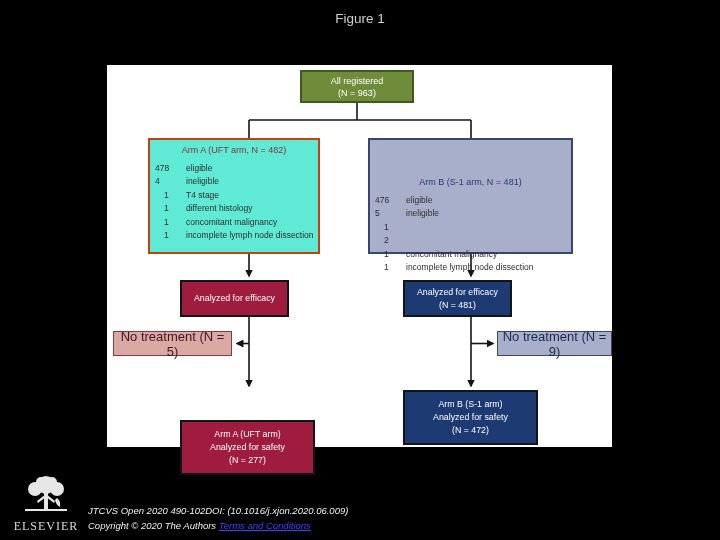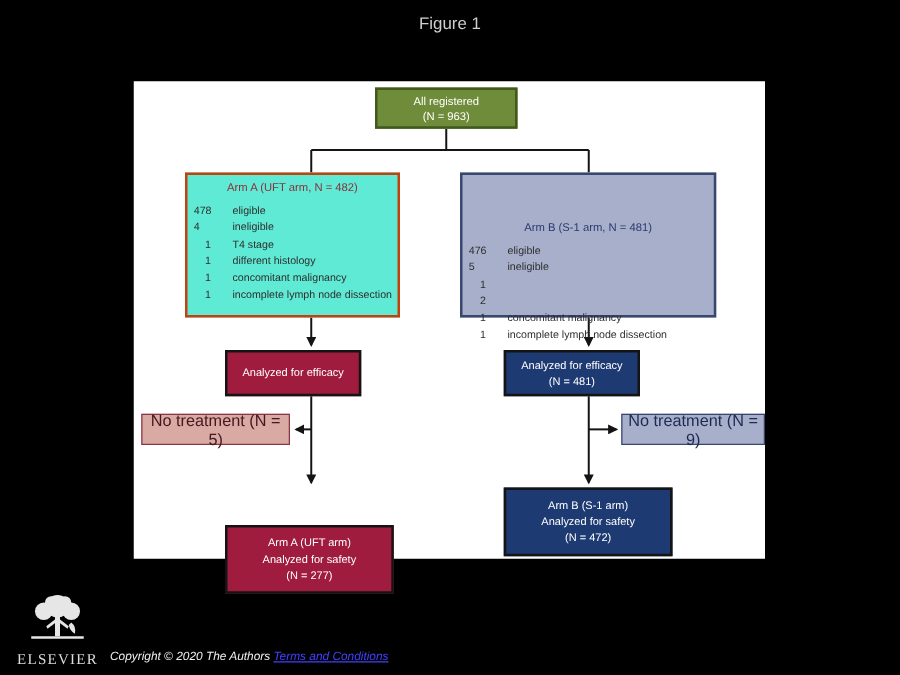--- a/index.html
+++ b/index.html
@@ -197,18 +197,19 @@
         <rect x="27" y="18" width="4" height="17"></rect>
         <path d="M29 20 L20 27 L21 29 L29 23 Z"></path>
         <path d="M29 20 L38 27 L37 29 L29 23 Z"></path>
         <path d="M40 24 q4 3 3 9 q-4 -2 -5 -7 Z"></path>
         <rect x="8" y="35" width="42" height="2"></rect>
       </g>
     </svg>
     <div id="logo-name">ELSEVIER</div>
   </div>
 
+  <div id="citation">JTCVS Open 2020 490-102DOI: (10.1016/j.xjon.2020.06.009)</div>
 
   <div id="copyright-line">
     <span>Copyright © 2020 The Authors </span><a id="terms-link">Terms and Conditions</a>
   </div>
 
 </div>
 
 </body></html>

